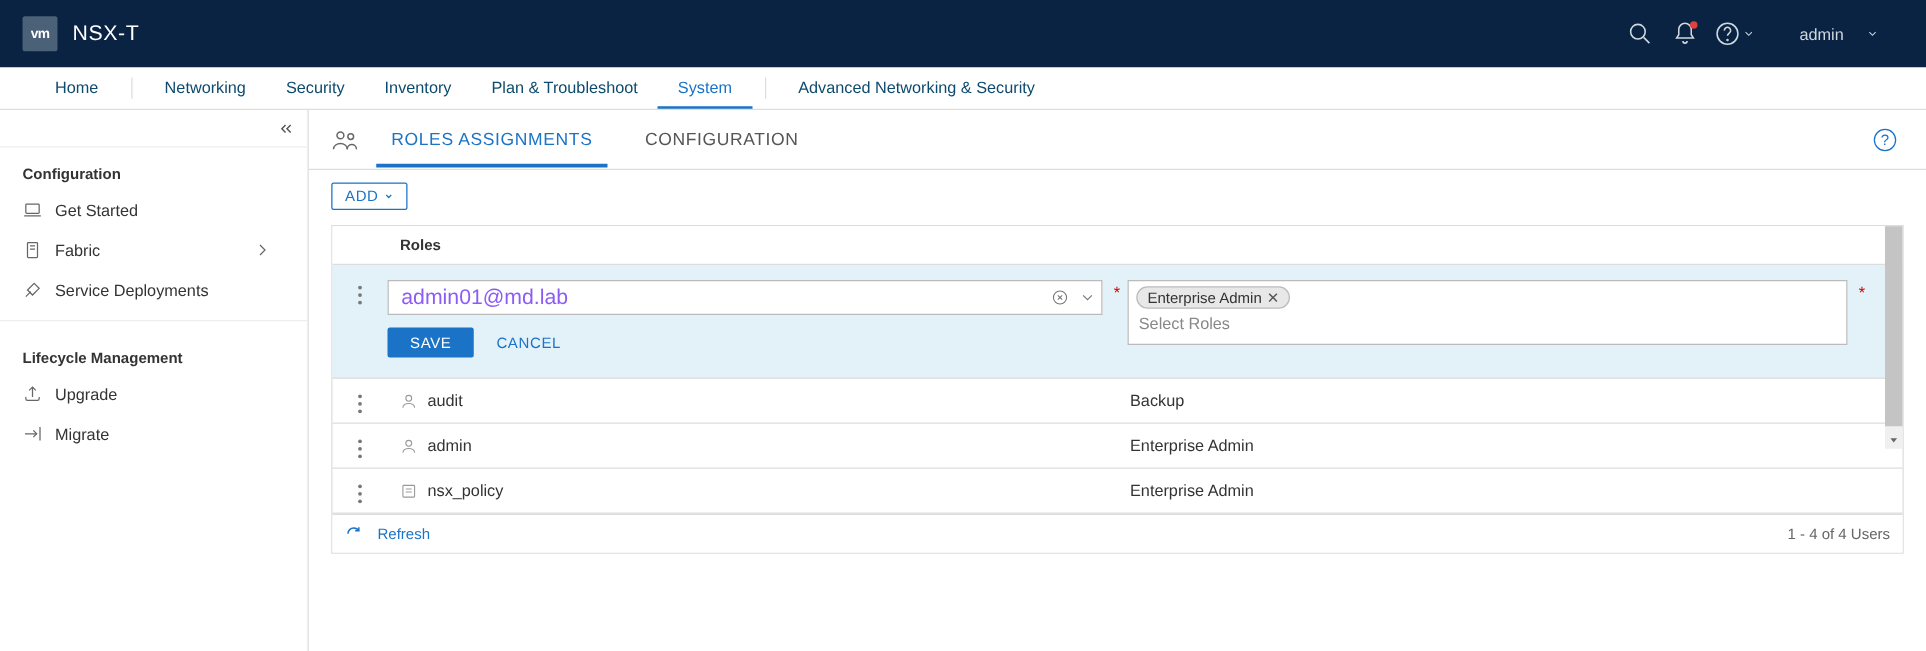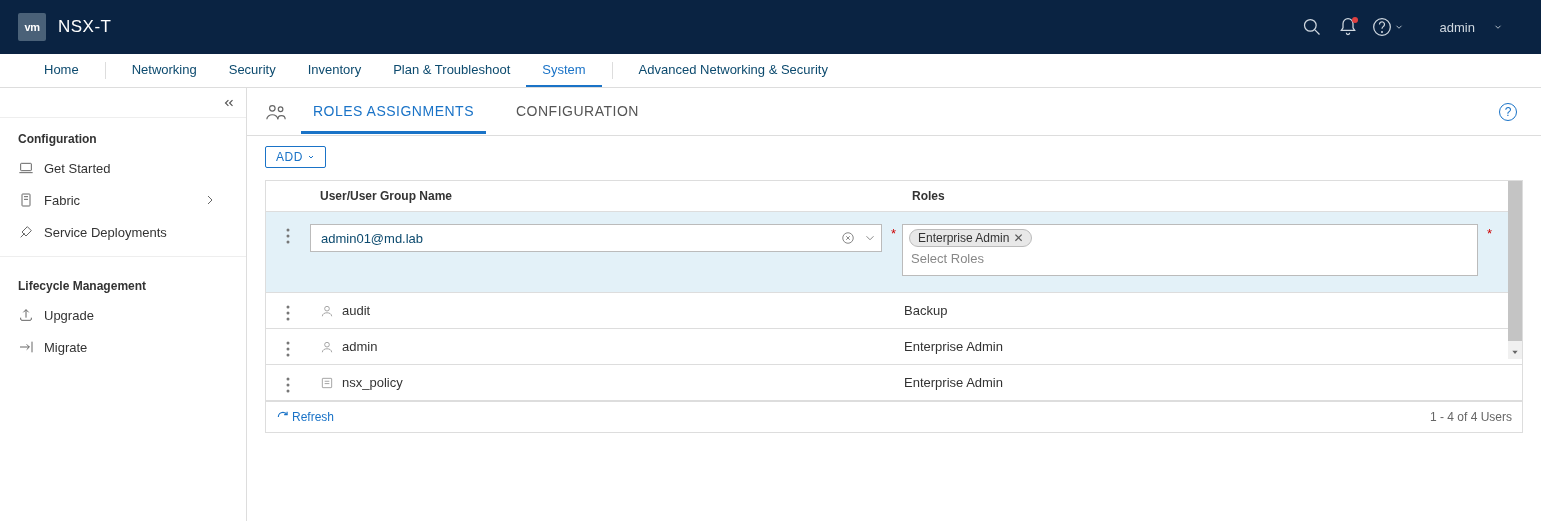--- a/index.html
+++ b/index.html
@@ -268,22 +268,22 @@
     border: 1px solid #bbb;
     display: flex;
     align-items: center;
     height: 28px;
   }
   .user-input {
     flex:1;
     border:none;
     outline:none;
     padding: 0 10px;
-    font-size: 13px;
-    color: #0c4a6e;
+    font-size: 17px;
+    color: #8b5cf6;
     background: transparent;
   }
   .input-clear, .input-dd {
     width: 22px;
     display:flex; align-items:center; justify-content:center;
     color: #777;
     cursor:pointer;
   }
   .input-clear svg, .input-dd svg { width:14px;height:14px; stroke:currentColor; fill:none; stroke-width:1.5;}
   .req-star { color: #c00; position:absolute; right: 6px; top: 2px; font-size:13px;}
@@ -370,21 +370,21 @@
   .grid-footer {
     display:flex;
     align-items:center;
     padding: 8px 10px;
     font-size: 12px;
     color:#666;
     border-top: 1px solid #ddd;
     background: #fff;
   }
   .refresh-link {
-    display:flex; align-items:flex-start; gap:2px;
+    display:flex; align-items:flex-start; gap:12px;
     color:#1a73c7;
     cursor:pointer;
   }
   .refresh-link svg { width:14px;height:14px; stroke:currentColor; fill:none; stroke-width:2;}
   .footer-spacer { flex:1;}
 </style>
 </head>
 <body>
 
 <div class="topbar">
@@ -516,21 +516,20 @@
         <svg viewBox="0 0 24 24">
             <polyline points="6 9 12 15 18 9" fill="none" stroke="currentColor" stroke-width="3"></polyline>
           </svg>
       </button>
     </div>
 
     <div class="grid-wrap">
       <div class="grid-scroll-region">
         <div class="grid-header">
           <div class="cell col-a"></div>
-          <div class="cell col-b">User/User Group Name</div>
           <div class="cell col-c">Roles</div>
         </div>
 
         <div class="edit-row">
           <div class="row-menu">
             <svg viewBox="0 0 4 16">
                 <circle cx="2" cy="2" r="1.5"></circle>
                 <circle cx="2" cy="8" r="1.5"></circle>
                 <circle cx="2" cy="14" r="1.5"></circle>
               </svg>
@@ -545,20 +544,24 @@
                     <line x1="15" y1="9" x2="9" y2="15"></line>
                   </svg>
               </span>
               <span class="input-dd">
                 <svg viewBox="0 0 24 24">
                     <polyline points="6 9 12 15 18 9"></polyline>
                   </svg>
               </span>
             </div>
             <span class="req-star">*</span>
+            <div class="edit-actions">
+              <button class="save-btn">SAVE</button>
+              <button class="cancel-btn">CANCEL</button>
+            </div>
           </div>
           <div class="edit-col-roles">
             <div class="roles-box">
               <span class="role-chip">
                 <span>Enterprise Admin</span>
                 <span class="chip-x">✕</span>
               </span>
               <div class="roles-placeholder">Select Roles</div>
             </div>
             <span class="req-star" style="right:30px">*</span>

